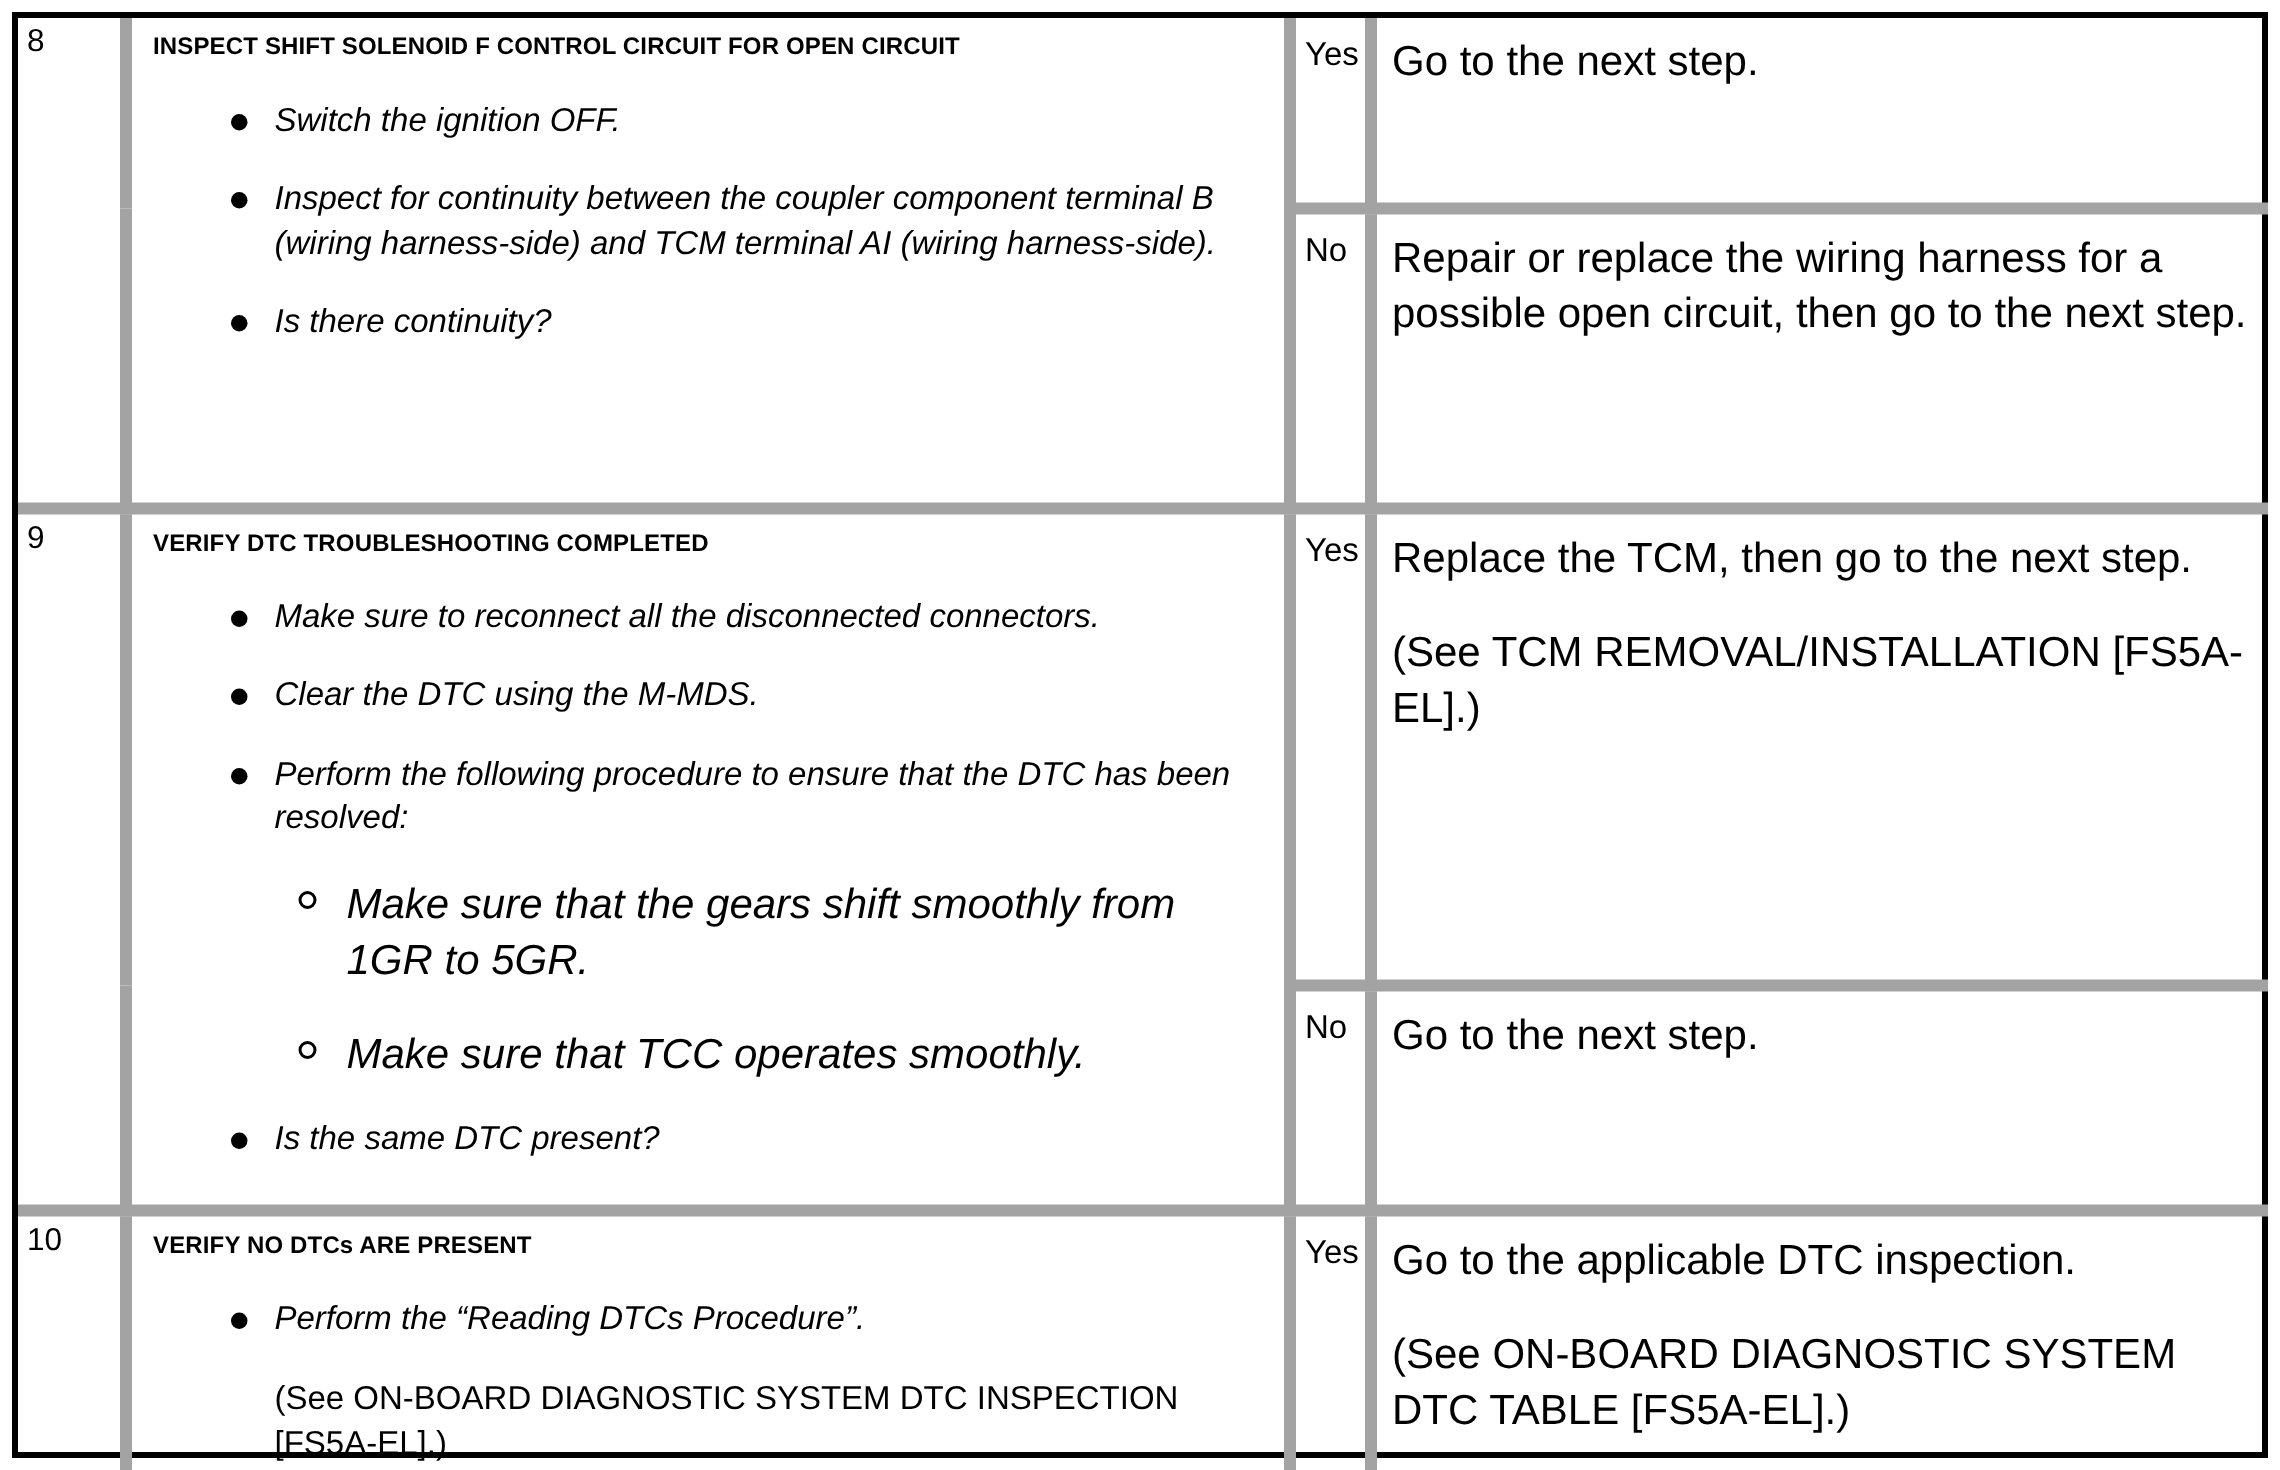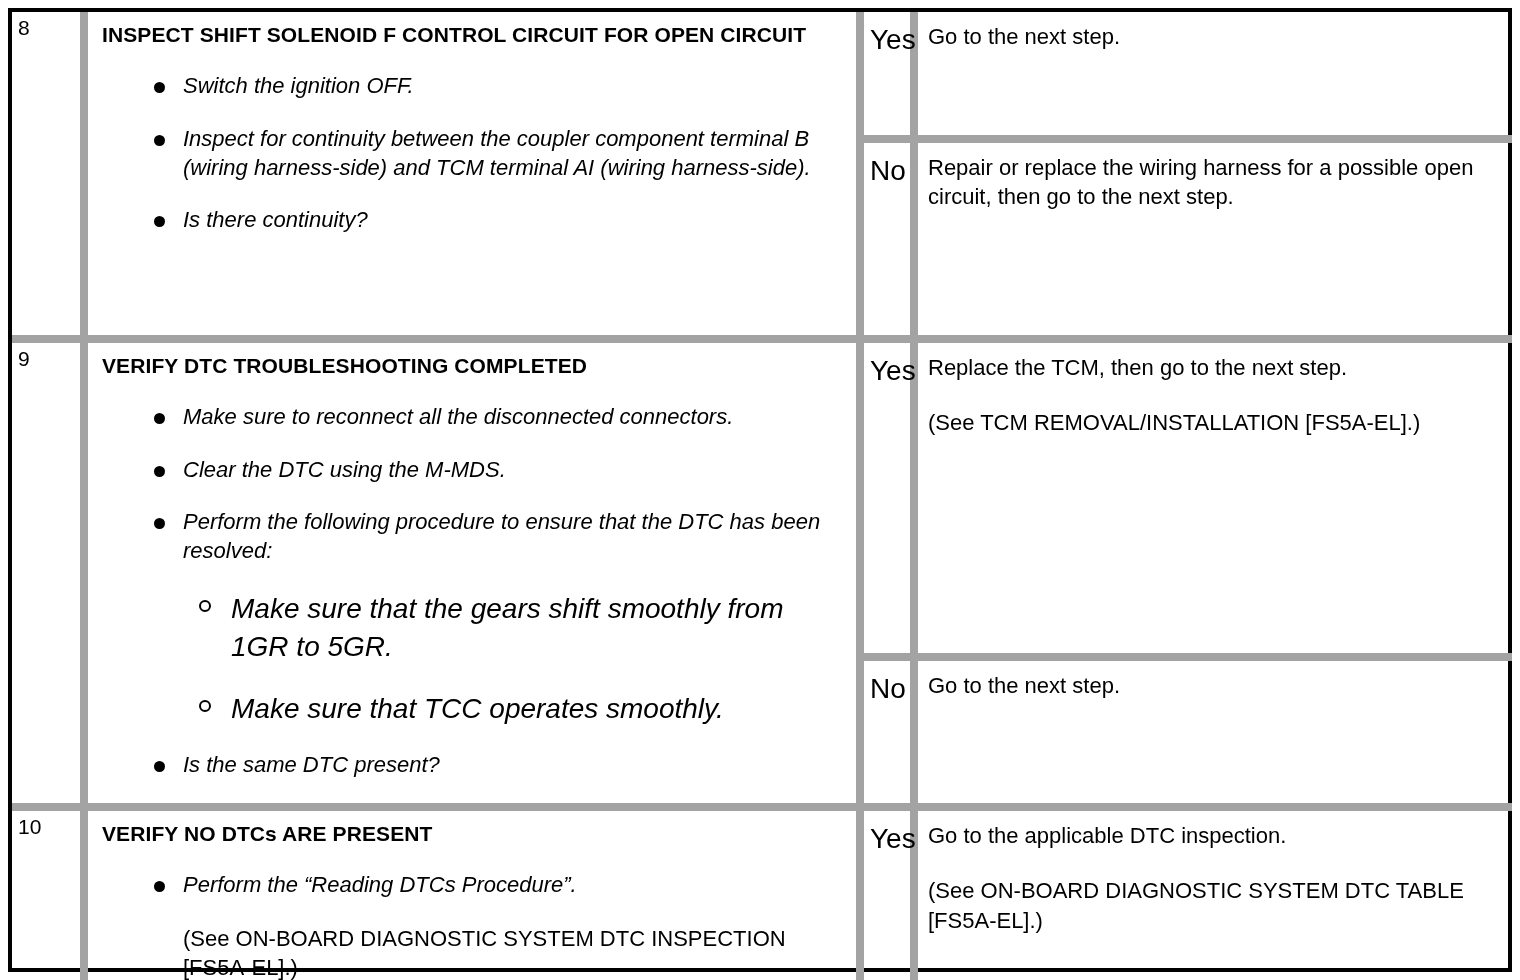--- a/index.html
+++ b/index.html
@@ -57,21 +57,21 @@
     font-size: 21px;
     line-height: 1.1;
   }
 
   .body-cell {
     padding: 10px 10px 10px 14px;
   }
 
   .step-title {
     font-weight: bold;
-    font-size: 21px;
+    font-size: 16px;
     line-height: 1.26;
     letter-spacing: 0.1px;
     margin: 0 0 6px 0;
   }
 
   .bullet-list {
     margin: 0;
     padding: 0;
     list-style: none;
   }
@@ -118,30 +118,30 @@
 
   .note-line {
     margin-top: 24px;
     padding-left: 81px;
     font-size: 22px;
     line-height: 1.33;
   }
 
   .ans-cell {
     padding: 10px 0 0 6px;
-    font-size: 28px;
+    font-size: 22px;
     line-height: 1.3;
     text-align: left;
     white-space: nowrap;
     margin-top: 46px;
   }
 
   .act-cell {
     padding: 10px 12px 10px 10px;
-    font-size: 22px;
+    font-size: 28px;
     line-height: 1.33;
   }
   .act-p { margin: 0; }
   .act-p + .act-p { margin-top: 26px; }
 </style>
 </head>
 <body>
 
 <div class="doc-table">
 <table>

